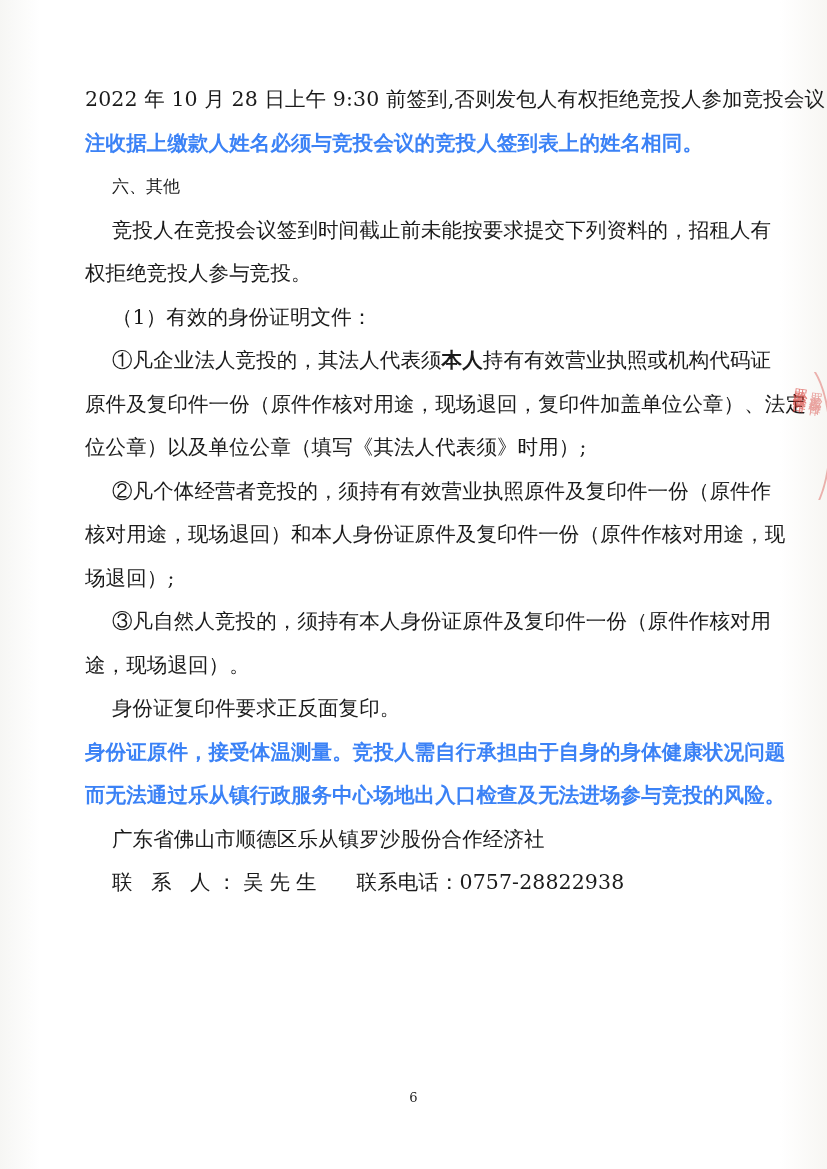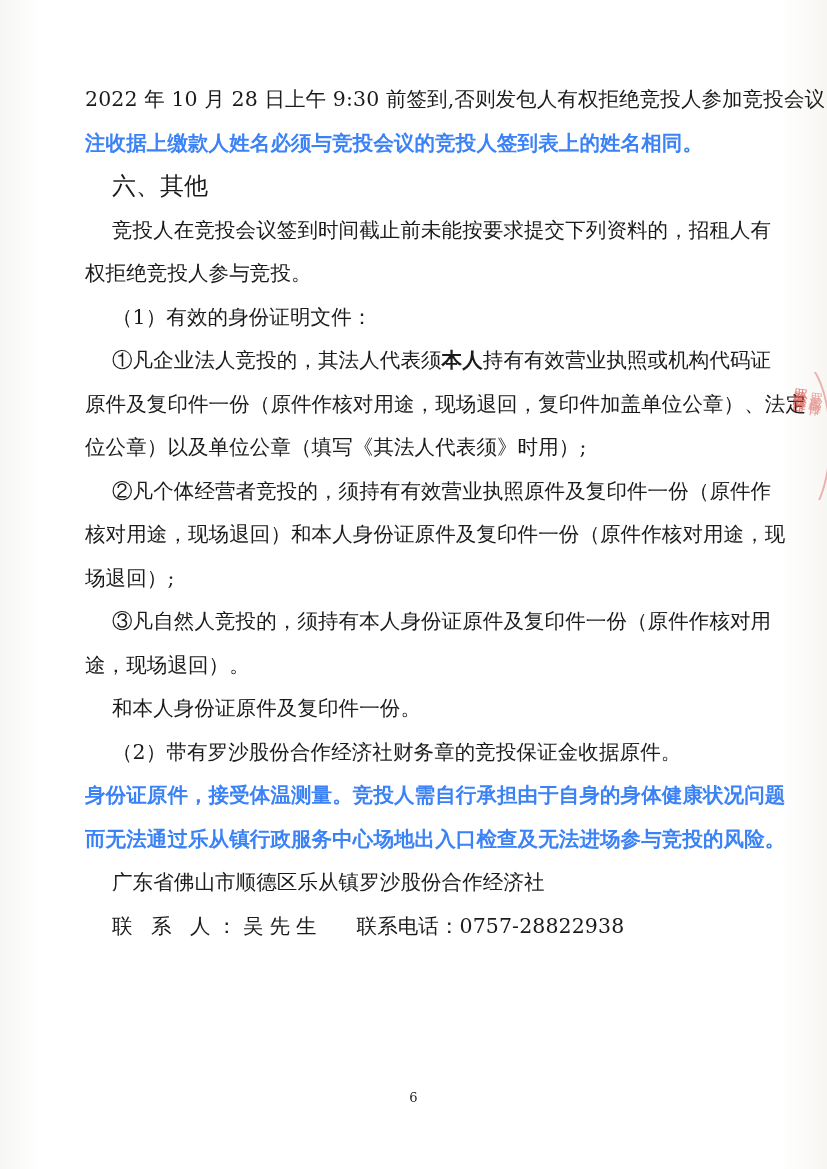--- a/index.html
+++ b/index.html
@@ -53,21 +53,21 @@
     color: #3b82f6;
   }
 
   .indent1 { padding-left: 27px; }
 
   .b { font-weight: bold; }
 
   .spaced { letter-spacing: 6px; }
 
   .hdr {
-    font-size: 24px;
+    font-size: 17px;
     line-height: 43.5px;
     color: #1b1b1b;
     padding-left: 27px;
     white-space: nowrap;
   }
 
   
   #page-number {
     position: absolute;
     left: 0;
@@ -146,23 +146,22 @@
     <div class="ln">原件及复印件一份（原件作核对用途，现场退回，复印件加盖单位公章）、法定</div>
     <div class="ln">位公章）以及单位公章（填写《其法人代表须》时用）;</div>
 
     <div class="ln indent1">②凡个体经营者竞投的，须持有有效营业执照原件及复印件一份（原件作</div>
     <div class="ln">核对用途，现场退回）和本人身份证原件及复印件一份（原件作核对用途，现</div>
     <div class="ln">场退回）;</div>
 
     <div class="ln indent1">③凡自然人竞投的，须持有本人身份证原件及复印件一份（原件作核对用</div>
     <div class="ln">途，现场退回）。</div>
 
-    <div class="ln indent1">和本人身份证原件及复印件一份。</div>
+    <div class="ln indent1">身份证复印件要求正反面复印。</div>
 
-    <div class="ln indent1">（2）带有罗沙股份合作经济社财务章的竞投保证金收据原件。</div>
 
     <div class="ln bold">身份证原件，接受体温测量。竞投人需自行承担由于自身的身体健康状况问题</div>
     <div class="ln bold">而无法通过乐从镇行政服务中心场地出入口检查及无法进场参与竞投的风险。</div>
 
 
     <div class="ln indent1">广东省佛山市顺德区乐从镇罗沙股份合作经济社</div>
 
     <div class="ln indent1"><span class="spaced">联 系 人：吴先生</span><span style="display:inline-block;width:34px"></span><span>联系电话：0757-28822938</span></div>
 
   </div>

